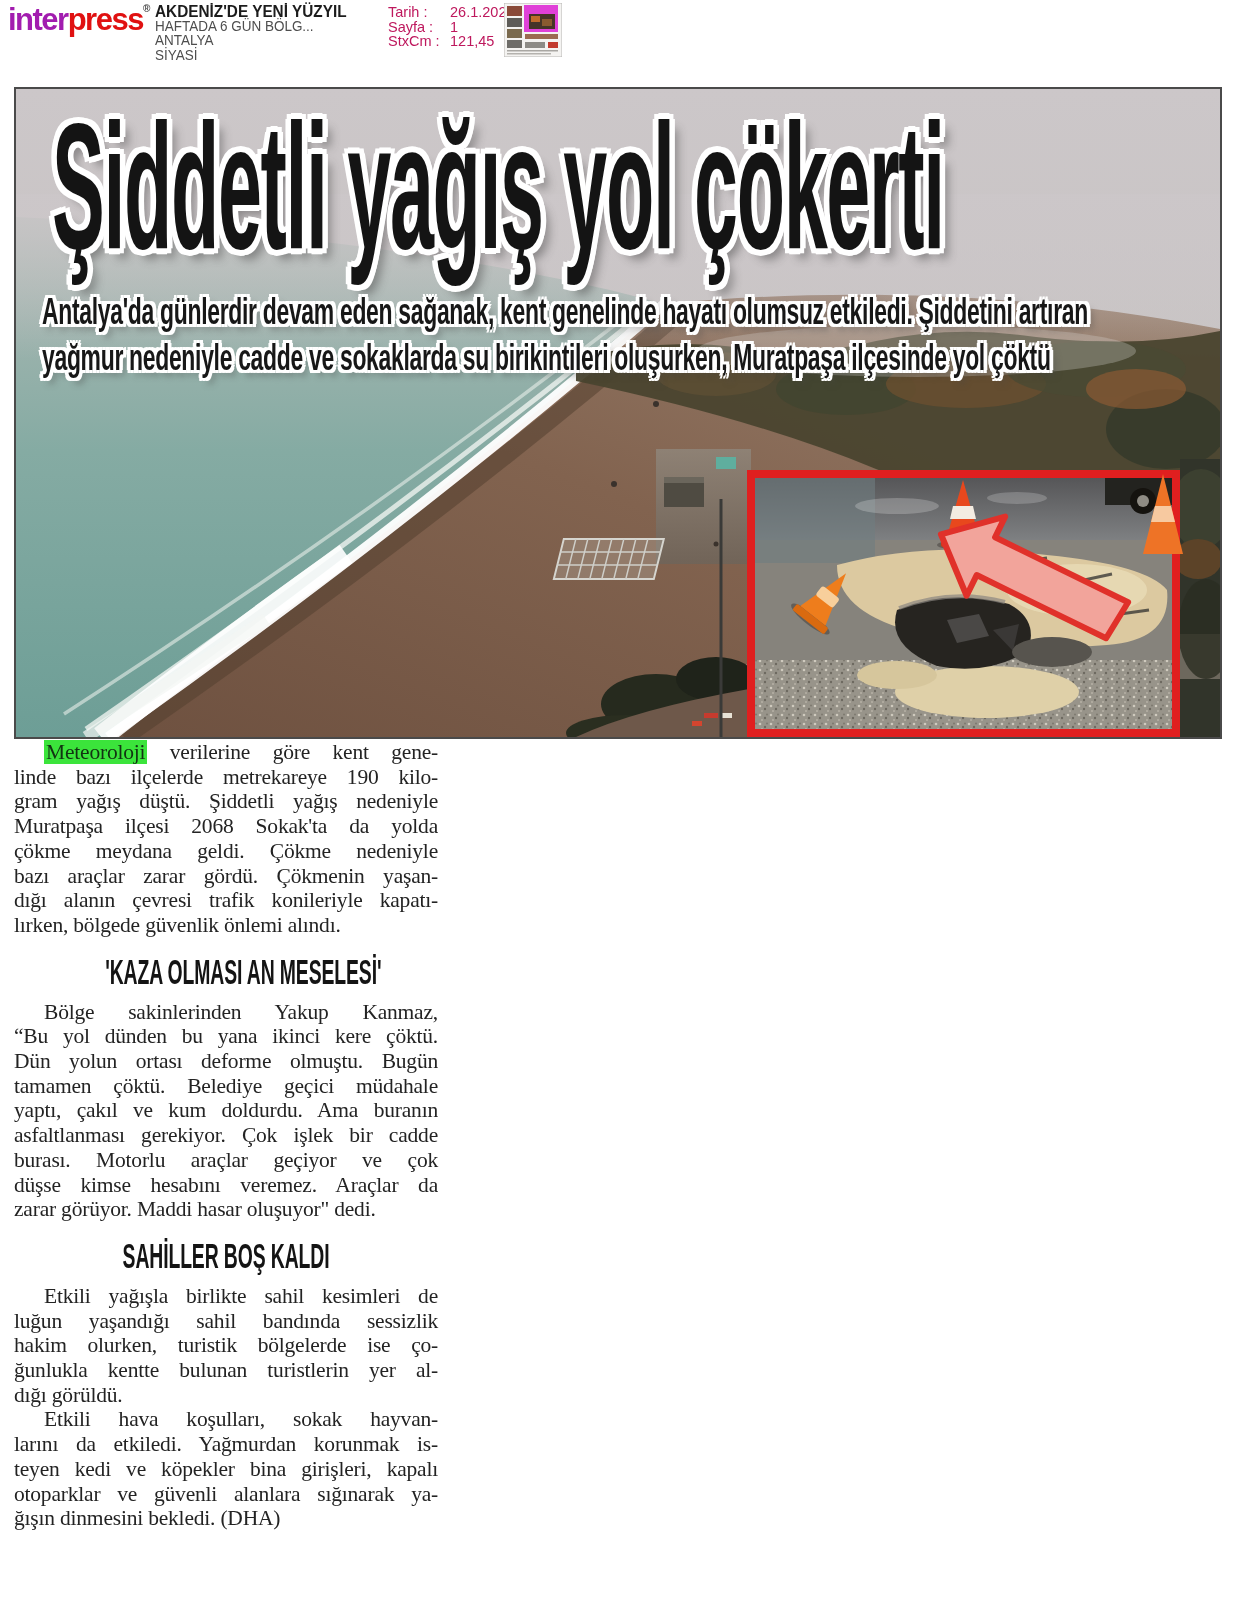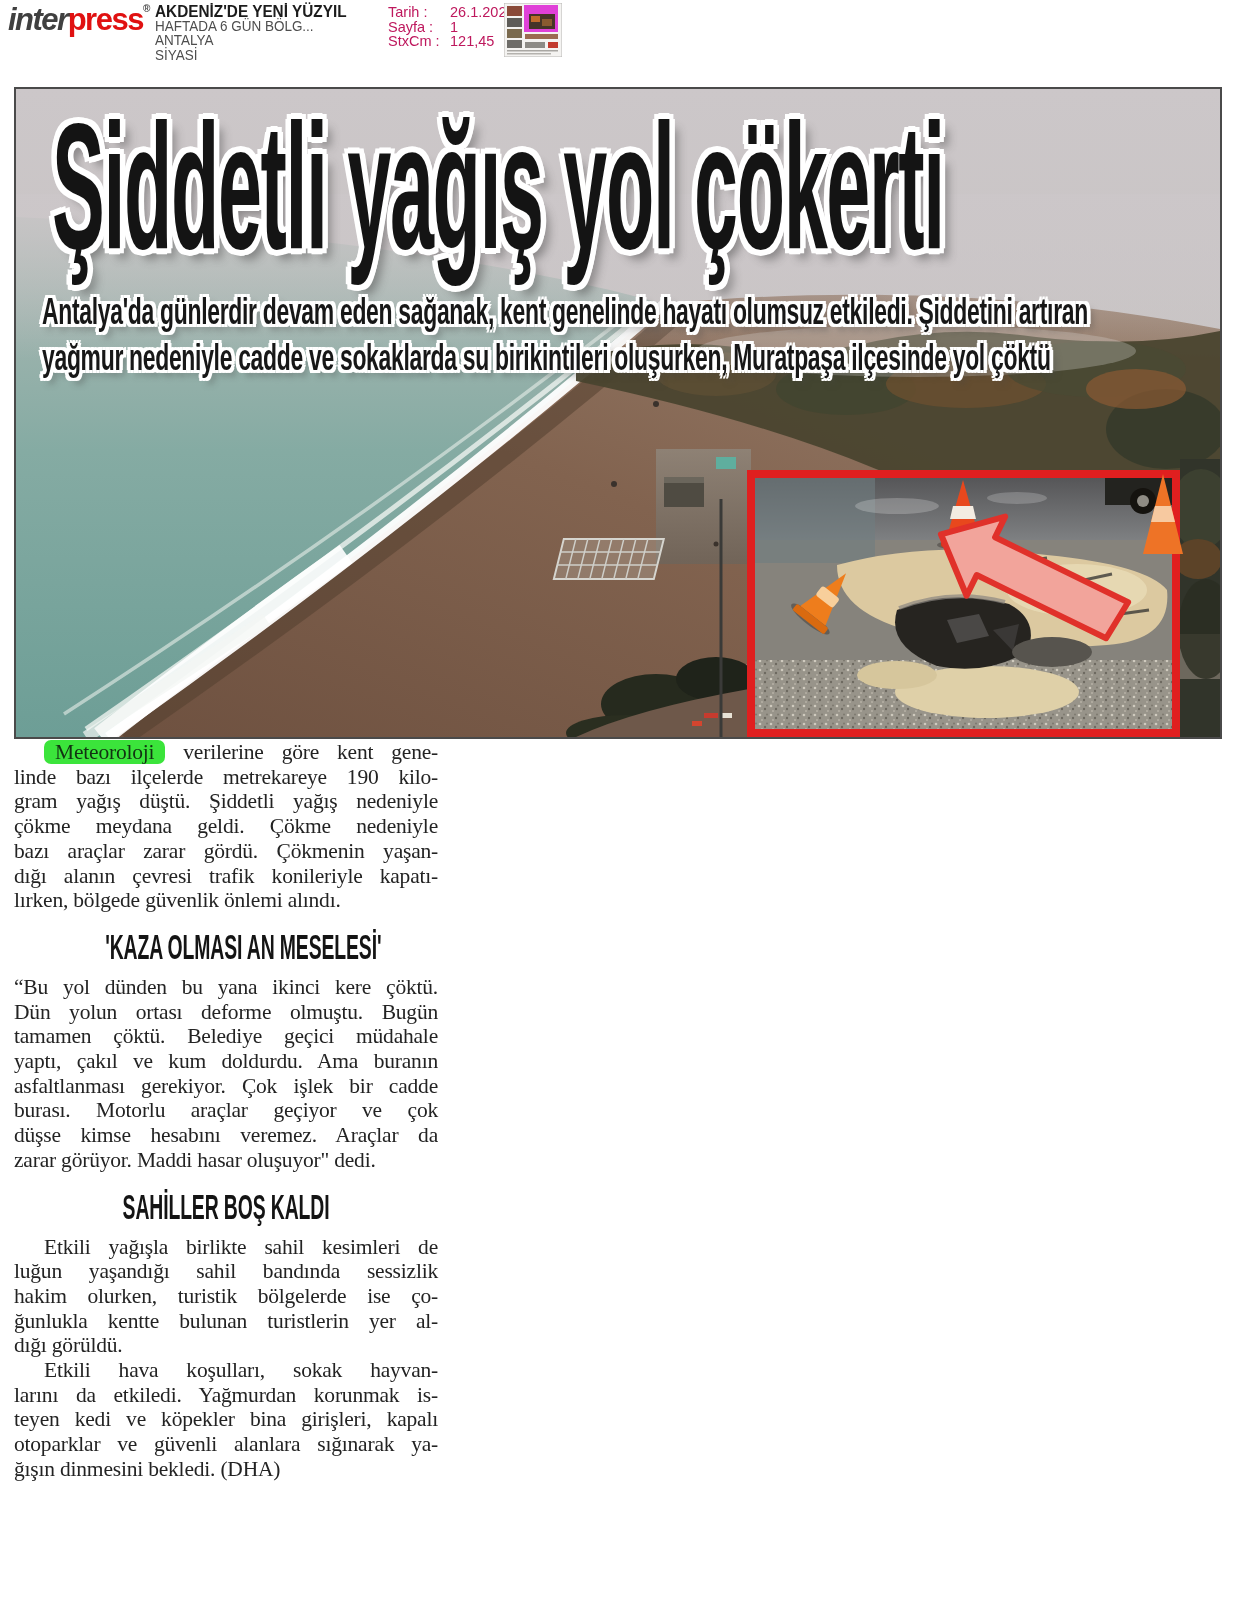--- a/index.html
+++ b/index.html
@@ -1,21 +1,21 @@
 <!DOCTYPE html>
 <html><head>
 <meta charset="utf-8">
 <style>
   html,body{margin:0;padding:0;background:#fff;}
   .page{position:relative;width:1236px;height:1624px;background:#fff;overflow:hidden;
         font-family:"Liberation Sans",sans-serif;}
 
   
   .logo{position:absolute;left:8px;top:2px;font-size:31px;font-weight:bold;letter-spacing:-1.5px;}
-  .lg-black{color:#404040;font-style:italic;}
+  .lg-black{color:#a21caf;}
   .lg-red{color:#e01111;}
   .lg-reg{font-size:10px;color:#444;vertical-align:18px;letter-spacing:0;}
   .pub{position:absolute;left:155px;top:4px;transform:scale(.93,1);transform-origin:0 0;}
   .pub-name{font-size:16.5px;font-weight:bold;color:#1c1c1c;line-height:15px;white-space:nowrap;}
   .pub-line{font-size:14.5px;color:#4e4e4e;line-height:14.4px;white-space:nowrap;}
   .meta{position:absolute;left:388px;top:5px;}
   .m-row{display:flex;font-size:14.5px;color:#be185d;line-height:14.6px;}
   .m-label{width:62px;}
   .thumb{position:absolute;left:504px;top:3px;width:58px;height:54px;}
 
@@ -36,21 +36,21 @@
                        -5px -3px 0 #fff,5px -3px 0 #fff,-5px 3px 0 #fff,5px 3px 0 #fff,
                        9px 6px 8px rgba(70,70,70,.5);}
 
   
   .body-col{position:absolute;left:14px;top:740px;width:424px;color:#232323;
             font-family:"Liberation Serif",serif;font-size:21.5px;letter-spacing:-.2px;}
   .para{margin:0;}
   .tl{line-height:24.7px;text-align:justify;}
   .tl.just{text-align-last:justify;}
   .tl.ind{text-indent:30px;}
-  .hl{background:#3be43b;color:#123312;padding:0 11px;border-radius:7px;}
+  .hl{background:#3be43b;color:#123312;padding:0 2px;}
   .subheading{font-family:"Liberation Sans",sans-serif;font-size:34px;font-weight:bold;
               color:#141414;text-align:center;margin:14px 0 10px 0;line-height:38px;
               transform:scale(.57,1.05);transform-origin:50% 50%;white-space:nowrap;}
 </style>
 </head>
 <body>
 
 <div class="page">
 
   <div>
@@ -264,30 +264,32 @@
       <div>yağmur nedeniyle cadde ve sokaklarda su birikintileri oluşurken, Muratpaşa ilçesinde yol çöktü</div>
     </div>
   </div>
 
   <div class="body-col">
     <div class="para">
       <div class="tl just ind"><span class="hl">Meteoroloji</span><span> verilerine göre kent gene-</span></div>
       <div>
           <div class="tl just">linde bazı ilçelerde metrekareye 190 kilo-</div>
           <div class="tl just">gram yağış düştü. Şiddetli yağış nedeniyle</div>
+          <div class="tl just">Muratpaşa ilçesi 2068 Sokak'ta da yolda</div>
           <div class="tl just">çökme meydana geldi. Çökme nedeniyle</div>
           <div class="tl just">bazı araçlar zarar gördü. Çökmenin yaşan-</div>
           <div class="tl just">dığı alanın çevresi trafik konileriyle kapatı-</div>
           <div class="tl">lırken, bölgede güvenlik önlemi alındı.</div>
         </div>
     </div>
 
     <h2 class="subheading">'KAZA OLMASI AN MESELESİ'</h2>
 
     <div class="para">
+        <div class="tl just ind">Bölge sakinlerinden Yakup Kanmaz,</div>
         <div class="tl just">“Bu yol dünden bu yana ikinci kere çöktü.</div>
         <div class="tl just">Dün yolun ortası deforme olmuştu. Bugün</div>
         <div class="tl just">tamamen çöktü. Belediye geçici müdahale</div>
         <div class="tl just">yaptı, çakıl ve kum doldurdu. Ama buranın</div>
         <div class="tl just">asfaltlanması gerekiyor. Çok işlek bir cadde</div>
         <div class="tl just">burası. Motorlu araçlar geçiyor ve çok</div>
         <div class="tl just">düşse kimse hesabını veremez. Araçlar da</div>
         <div class="tl">zarar görüyor. Maddi hasar oluşuyor" dedi.</div>
       </div>
 

